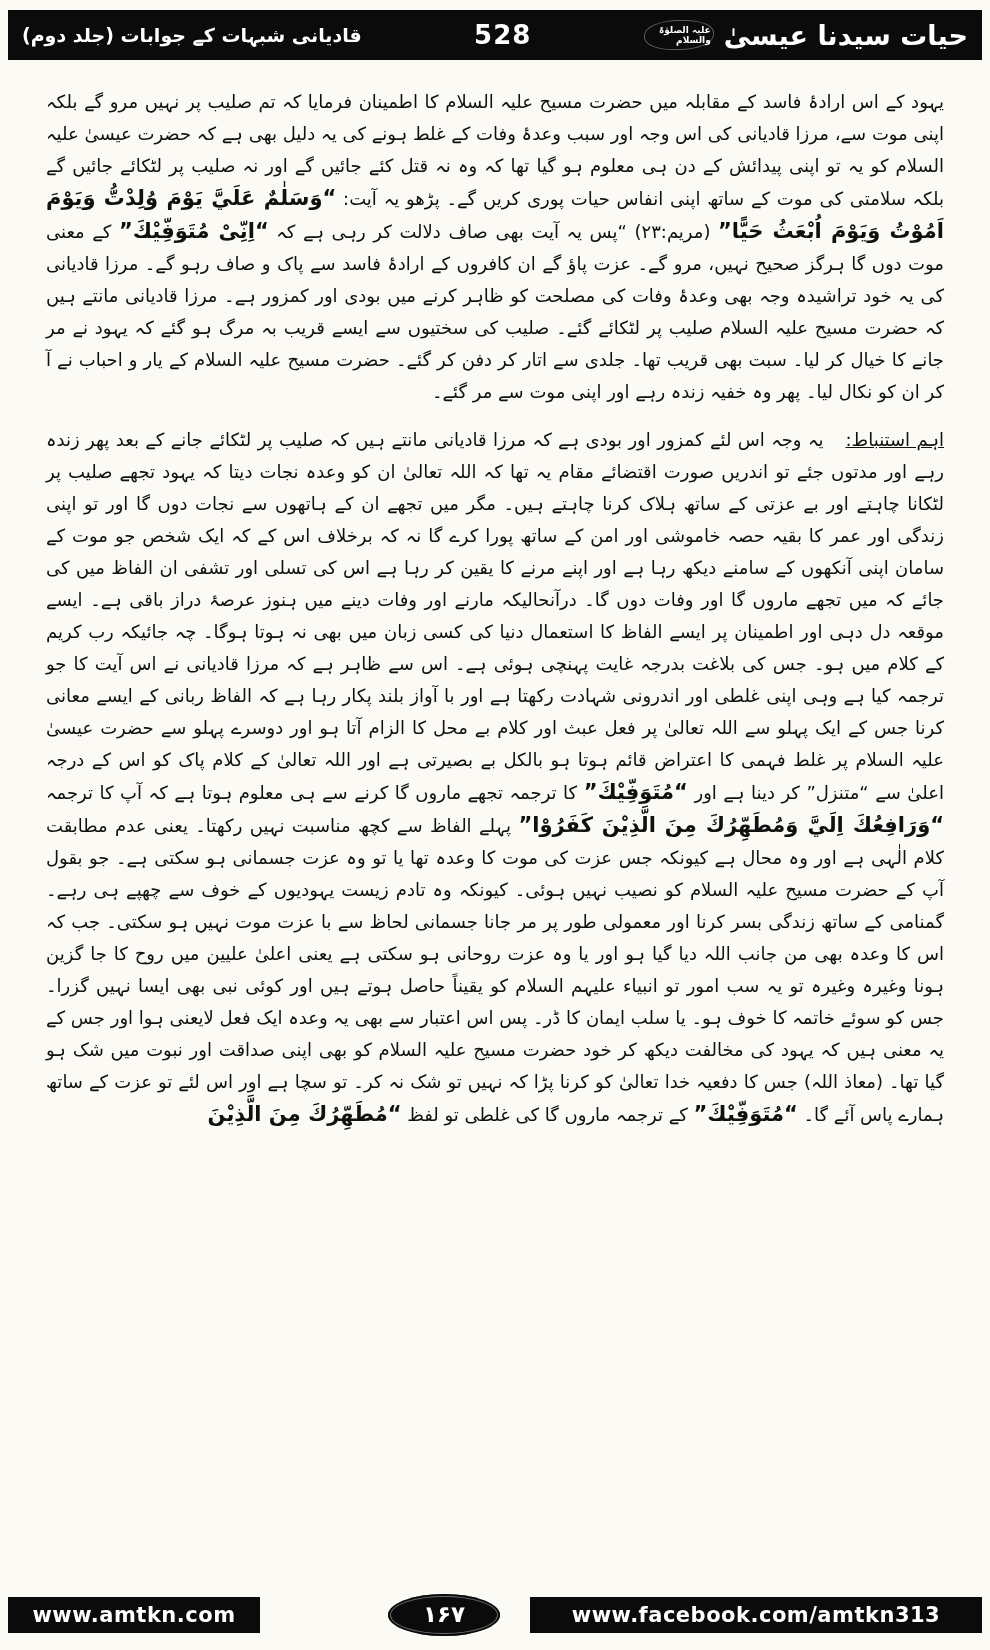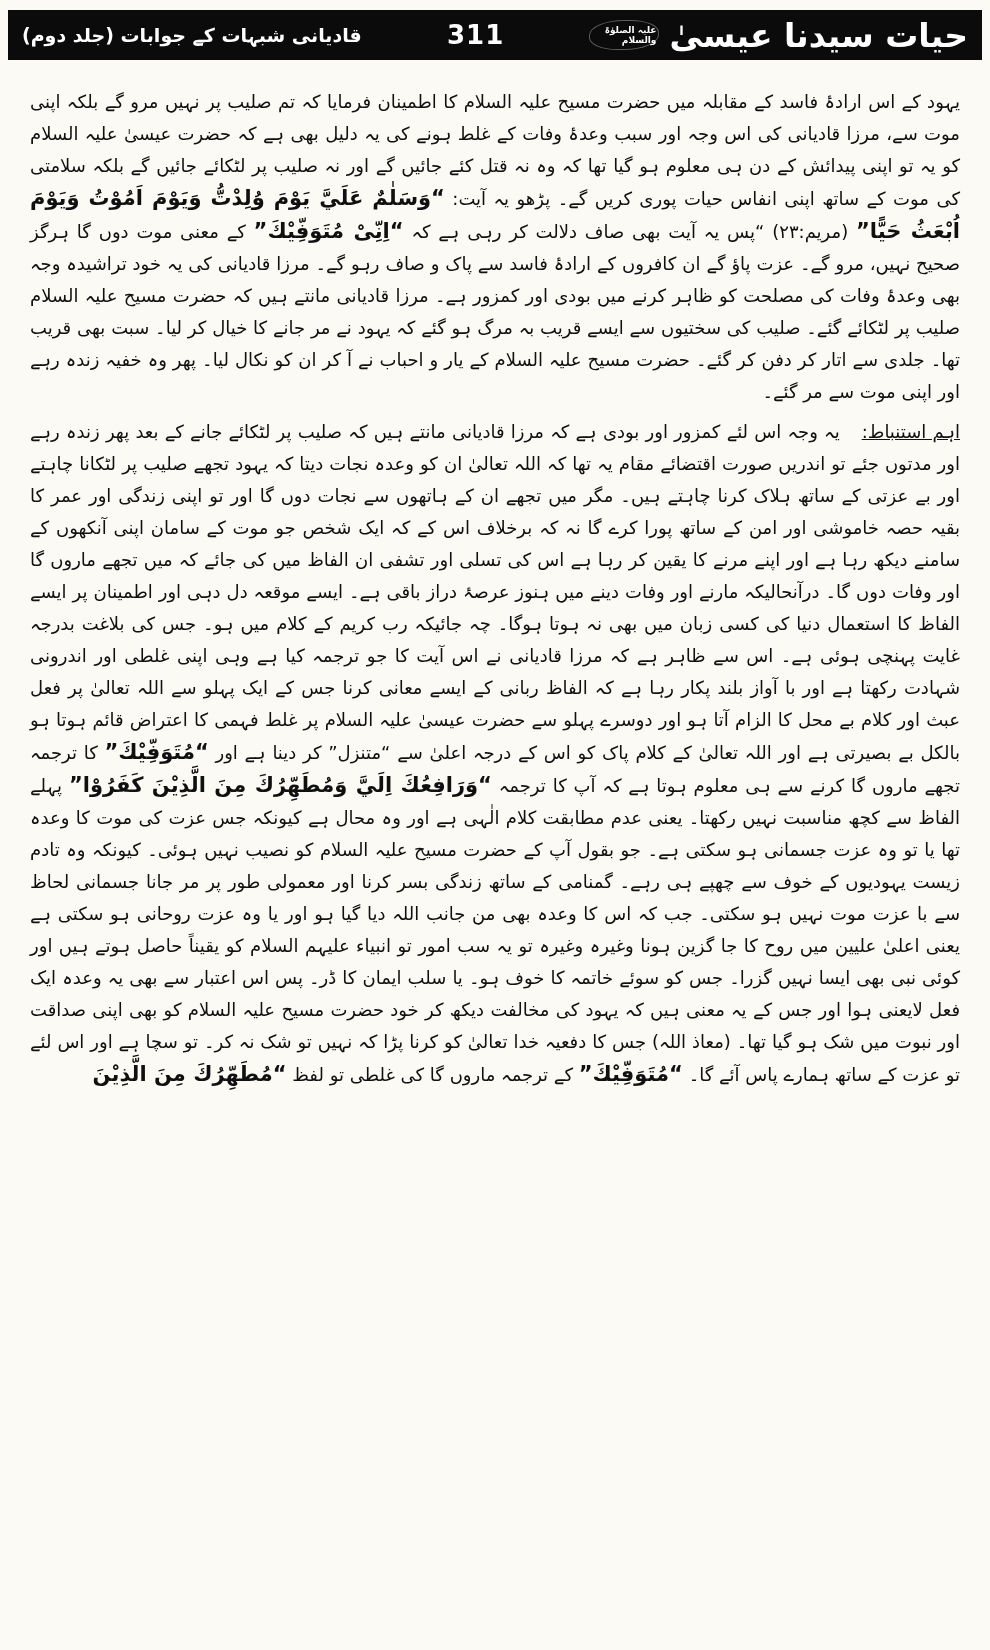--- a/index.html
+++ b/index.html
@@ -39,21 +39,21 @@
     letter-spacing:1px;
     margin:0 10px;
   }
   .h-right{
     direction:rtl;
     display:flex;
     align-items:center;
     gap:10px;
   }
   .h-title{
-    font-size:33px;
+    font-size:27px;
     font-weight:bold;
     white-space:nowrap;
     line-height:1;
   }
   .h-seal{
     display:inline-block;
     width:64px;
     font-size:9px;
     line-height:1.15;
     text-align:right;
@@ -63,21 +63,21 @@
     font-weight:bold;
   }
   
   .body-text{
     margin:26px 30px 0 30px;
     direction:rtl;
     text-align:justify;
     font-size:18px;
     line-height:32px;
   }
-  .para{margin:0;}
+  .para{margin:16px;}
   .para + .para{margin-top:8px;}
   .para-heading{
     font-weight:normal;
     text-decoration:underline;
     margin-left:22px;
     white-space:nowrap;
   }
   .seg{}
   .verse{
     font-weight:bold;
@@ -124,26 +124,31 @@
     direction:rtl;
   }
 </style>
 </head>
 <body>
 
 <div class="page">
 
   <header class="header-bar">
     <span class="h-left">قادیانی شبہات کے جوابات (جلد دوم)</span>
-    <span class="h-num">311</span>
+    <span class="h-num">528</span>
     <span class="h-right">
       <span class="h-title">حیات سیدنا عیسیٰ</span>
       <span class="h-seal">علیہ الصلوٰۃ والسلام</span>
     </span>
   </header>
 
   <main class="body-text">
       <p class="para"><span class="seg">یہود کے اس ارادۂ فاسد کے مقابلہ میں حضرت مسیح علیہ السلام کا اطمینان فرمایا کہ تم صلیب پر نہیں مرو گے بلکہ اپنی موت سے، مرزا قادیانی کی اس وجہ اور سبب وعدۂ وفات کے غلط ہونے کی یہ دلیل بھی ہے کہ حضرت عیسیٰ علیہ السلام کو یہ تو اپنی پیدائش کے دن ہی معلوم ہو گیا تھا کہ وہ نہ قتل کئے جائیں گے اور نہ صلیب پر لٹکائے جائیں گے بلکہ سلامتی کی موت کے ساتھ اپنی انفاس حیات پوری کریں گے۔ پڑھو یہ آیت: </span><span class="verse">“وَسَلٰمٌ عَلَيَّ يَوْمَ وُلِدْتُّ وَيَوْمَ اَمُوْتُ وَيَوْمَ اُبْعَثُ حَيًّا”</span><span class="seg"> (مریم:۲۳) “پس یہ آیت بھی صاف دلالت کر رہی ہے کہ </span><span class="verse">“اِنِّیْ مُتَوَفِّيْكَ”</span><span class="seg"> کے معنی موت دوں گا ہرگز صحیح نہیں، مرو گے۔ عزت پاؤ گے ان کافروں کے ارادۂ فاسد سے پاک و صاف رہو گے۔ مرزا قادیانی کی یہ خود تراشیدہ وجہ بھی وعدۂ وفات کی مصلحت کو ظاہر کرنے میں بودی اور کمزور ہے۔ مرزا قادیانی مانتے ہیں کہ حضرت مسیح علیہ السلام صلیب پر لٹکائے گئے۔ صلیب کی سختیوں سے ایسے قریب بہ مرگ ہو گئے کہ یہود نے مر جانے کا خیال کر لیا۔ سبت بھی قریب تھا۔ جلدی سے اتار کر دفن کر گئے۔ حضرت مسیح علیہ السلام کے یار و احباب نے آ کر ان کو نکال لیا۔ پھر وہ خفیہ زندہ رہے اور اپنی موت سے مر گئے۔</span></p>
       <p class="para"><span class="para-heading">اہم استنباط:</span><span class="seg">یہ وجہ اس لئے کمزور اور بودی ہے کہ مرزا قادیانی مانتے ہیں کہ صلیب پر لٹکائے جانے کے بعد پھر زندہ رہے اور مدتوں جئے تو اندریں صورت اقتضائے مقام یہ تھا کہ اللہ تعالیٰ ان کو وعدہ نجات دیتا کہ یہود تجھے صلیب پر لٹکانا چاہتے اور بے عزتی کے ساتھ ہلاک کرنا چاہتے ہیں۔ مگر میں تجھے ان کے ہاتھوں سے نجات دوں گا اور تو اپنی زندگی اور عمر کا بقیہ حصہ خاموشی اور امن کے ساتھ پورا کرے گا نہ کہ برخلاف اس کے کہ ایک شخص جو موت کے سامان اپنی آنکھوں کے سامنے دیکھ رہا ہے اور اپنے مرنے کا یقین کر رہا ہے اس کی تسلی اور تشفی ان الفاظ میں کی جائے کہ میں تجھے ماروں گا اور وفات دوں گا۔ درآنحالیکہ مارنے اور وفات دینے میں ہنوز عرصۂ دراز باقی ہے۔ ایسے موقعہ دل دہی اور اطمینان پر ایسے الفاظ کا استعمال دنیا کی کسی زبان میں بھی نہ ہوتا ہوگا۔ چہ جائیکہ رب کریم کے کلام میں ہو۔ جس کی بلاغت بدرجہ غایت پہنچی ہوئی ہے۔ اس سے ظاہر ہے کہ مرزا قادیانی نے اس آیت کا جو ترجمہ کیا ہے وہی اپنی غلطی اور اندرونی شہادت رکھتا ہے اور با آواز بلند پکار رہا ہے کہ الفاظ ربانی کے ایسے معانی کرنا جس کے ایک پہلو سے اللہ تعالیٰ پر فعل عبث اور کلام بے محل کا الزام آتا ہو اور دوسرے پہلو سے حضرت عیسیٰ علیہ السلام پر غلط فہمی کا اعتراض قائم ہوتا ہو بالکل بے بصیرتی ہے اور اللہ تعالیٰ کے کلام پاک کو اس کے درجہ اعلیٰ سے “متنزل” کر دینا ہے اور </span><span class="verse">“مُتَوَفِّيْكَ”</span><span class="seg"> کا ترجمہ تجھے ماروں گا کرنے سے ہی معلوم ہوتا ہے کہ آپ کا ترجمہ </span><span class="verse">“وَرَافِعُكَ اِلَيَّ وَمُطَهِّرُكَ مِنَ الَّذِيْنَ كَفَرُوْا”</span><span class="seg"> پہلے الفاظ سے کچھ مناسبت نہیں رکھتا۔ یعنی عدم مطابقت کلام الٰہی ہے اور وہ محال ہے کیونکہ جس عزت کی موت کا وعدہ تھا یا تو وہ عزت جسمانی ہو سکتی ہے۔ جو بقول آپ کے حضرت مسیح علیہ السلام کو نصیب نہیں ہوئی۔ کیونکہ وہ تادم زیست یہودیوں کے خوف سے چھپے ہی رہے۔ گمنامی کے ساتھ زندگی بسر کرنا اور معمولی طور پر مر جانا جسمانی لحاظ سے با عزت موت نہیں ہو سکتی۔ جب کہ اس کا وعدہ بھی من جانب اللہ دیا گیا ہو اور یا وہ عزت روحانی ہو سکتی ہے یعنی اعلیٰ علیین میں روح کا جا گزین ہونا وغیرہ وغیرہ تو یہ سب امور تو انبیاء علیہم السلام کو یقیناً حاصل ہوتے ہیں اور کوئی نبی بھی ایسا نہیں گزرا۔ جس کو سوئے خاتمہ کا خوف ہو۔ یا سلب ایمان کا ڈر۔ پس اس اعتبار سے بھی یہ وعدہ ایک فعل لایعنی ہوا اور جس کے یہ معنی ہیں کہ یہود کی مخالفت دیکھ کر خود حضرت مسیح علیہ السلام کو بھی اپنی صداقت اور نبوت میں شک ہو گیا تھا۔ (معاذ اللہ) جس کا دفعیہ خدا تعالیٰ کو کرنا پڑا کہ نہیں تو شک نہ کر۔ تو سچا ہے اور اس لئے تو عزت کے ساتھ ہمارے پاس آئے گا۔ </span><span class="verse">“مُتَوَفِّيْكَ”</span><span class="seg"> کے ترجمہ ماروں گا کی غلطی تو لفظ </span><span class="verse">“مُطَهِّرُكَ مِنَ الَّذِيْنَ</span></p>
     </main>
 
+  <footer class="footer">
+    <span class="f-bar f-left">www.amtkn.com</span>
+    <span class="f-oval">۱۶۷</span>
+    <span class="f-bar f-right">www.facebook.com/amtkn313</span>
+  </footer>
 
 </div>
 
 </body></html>

